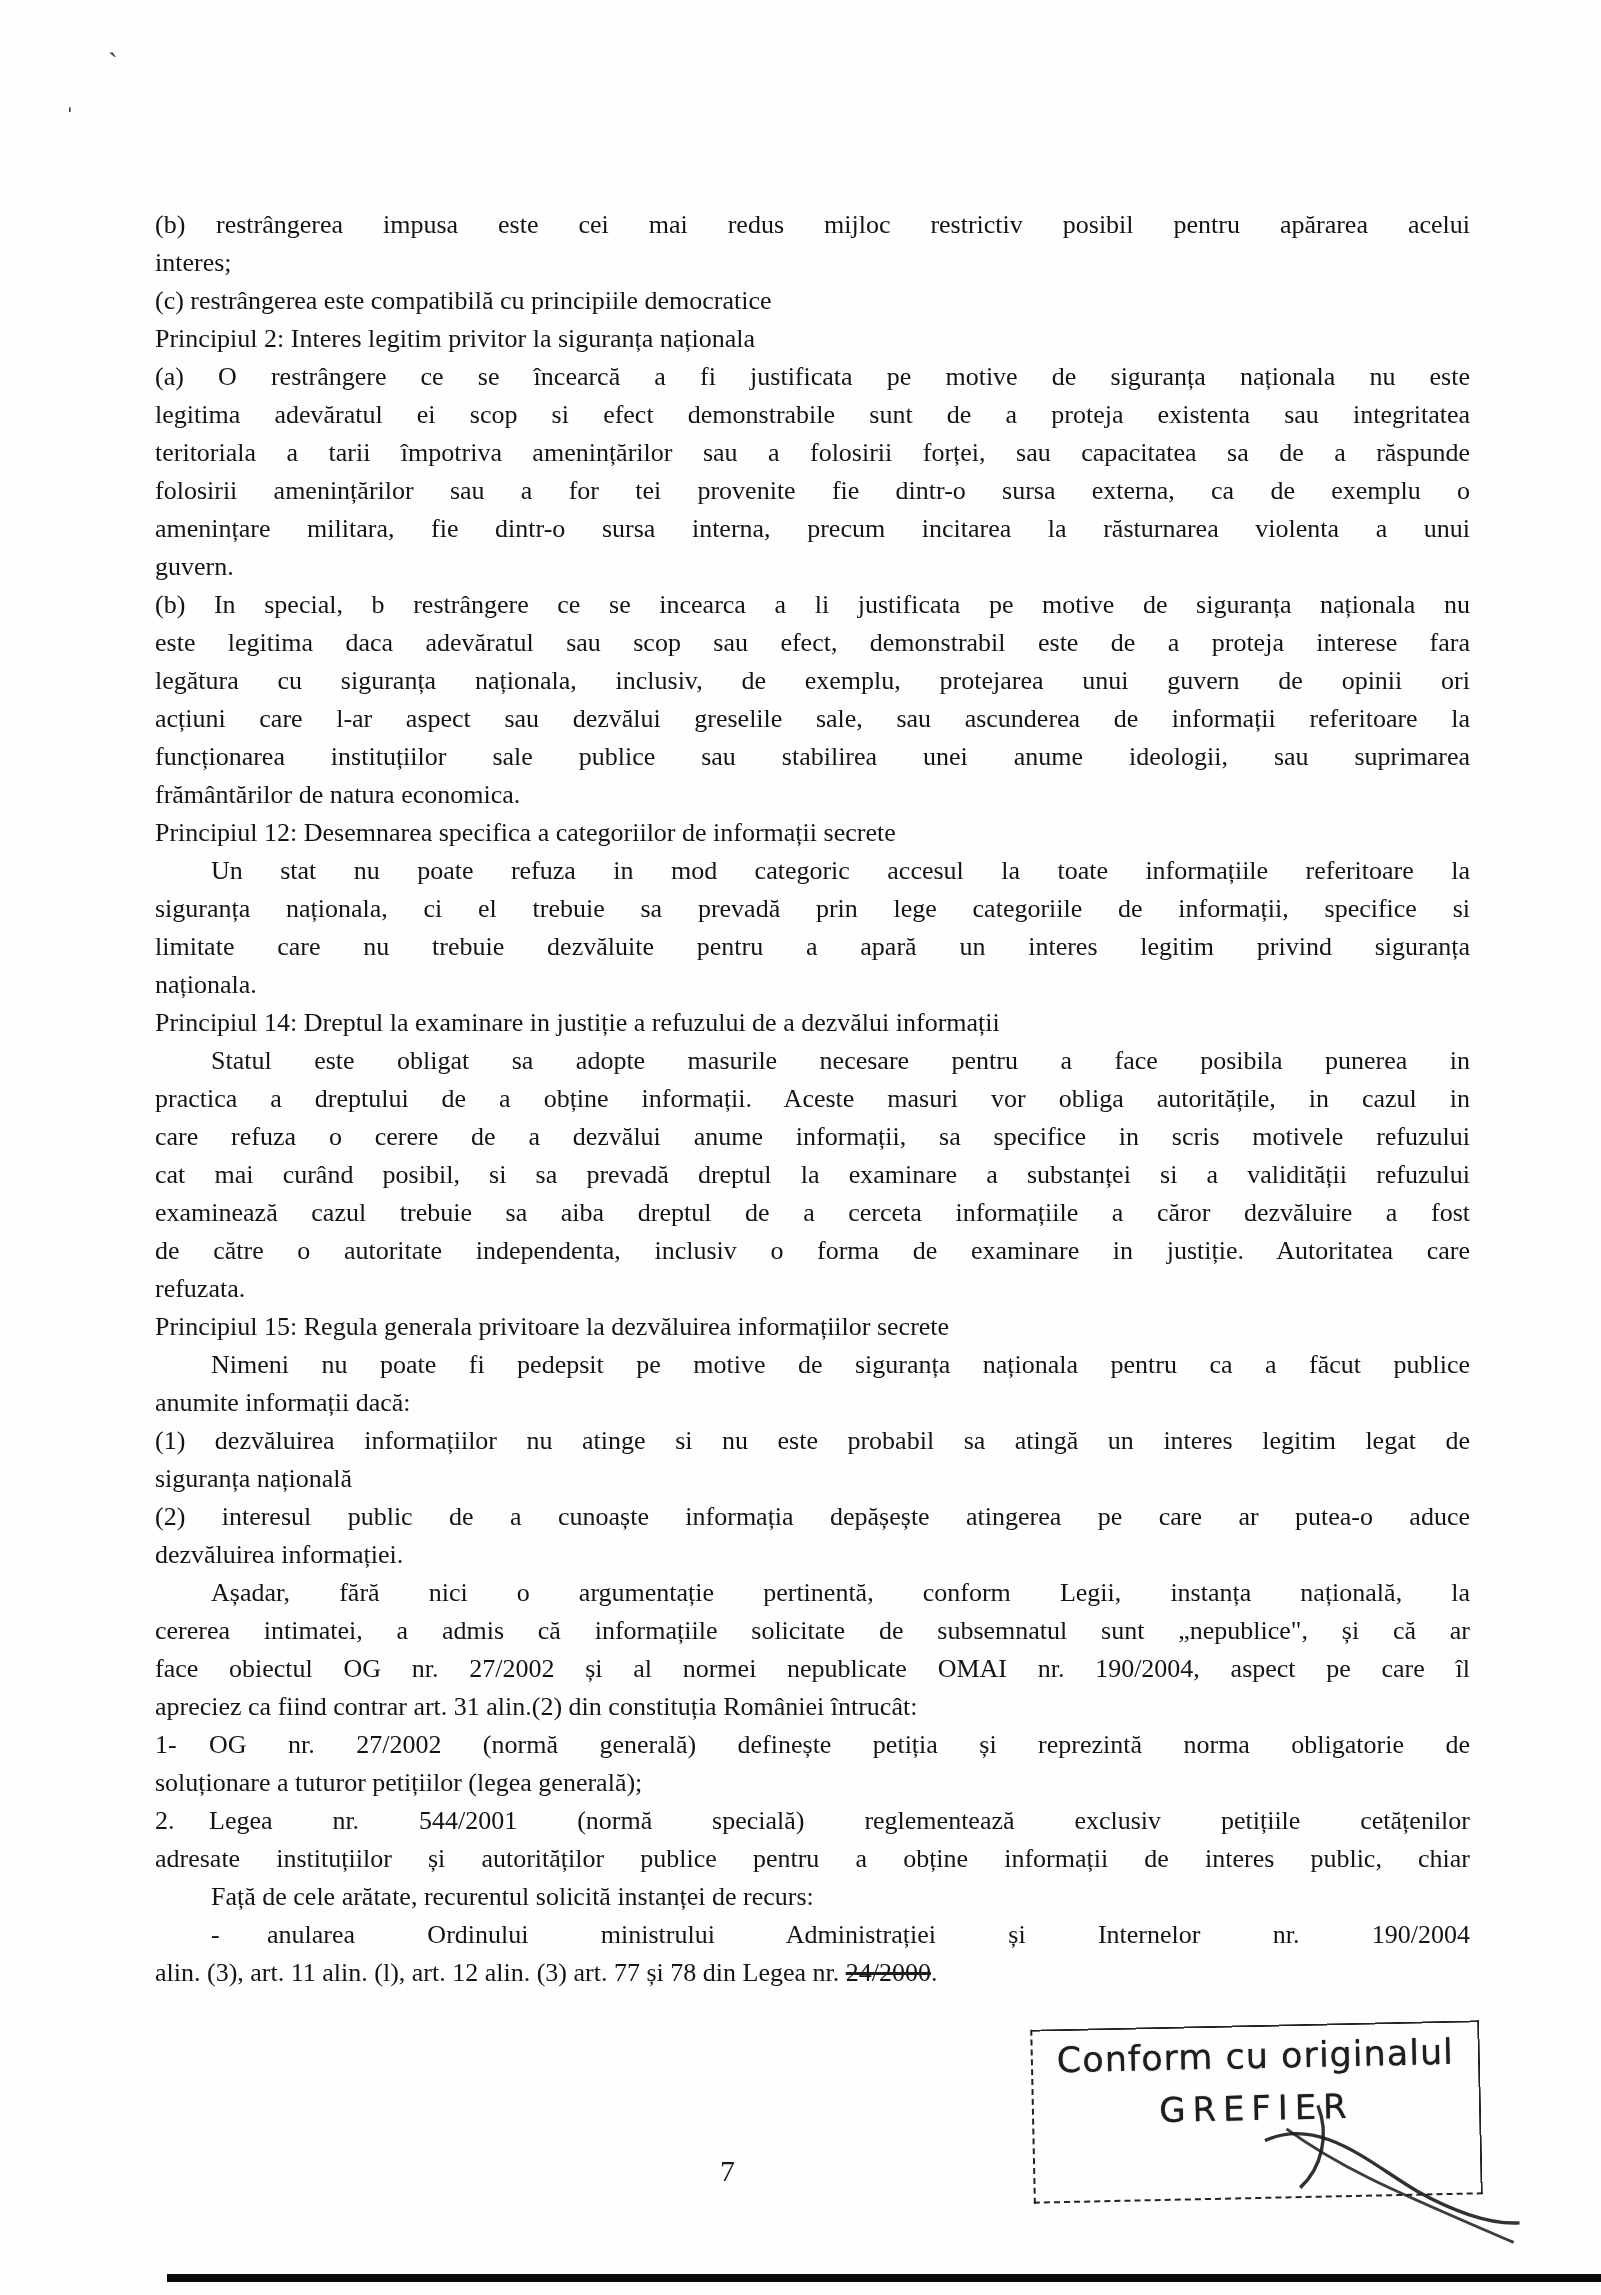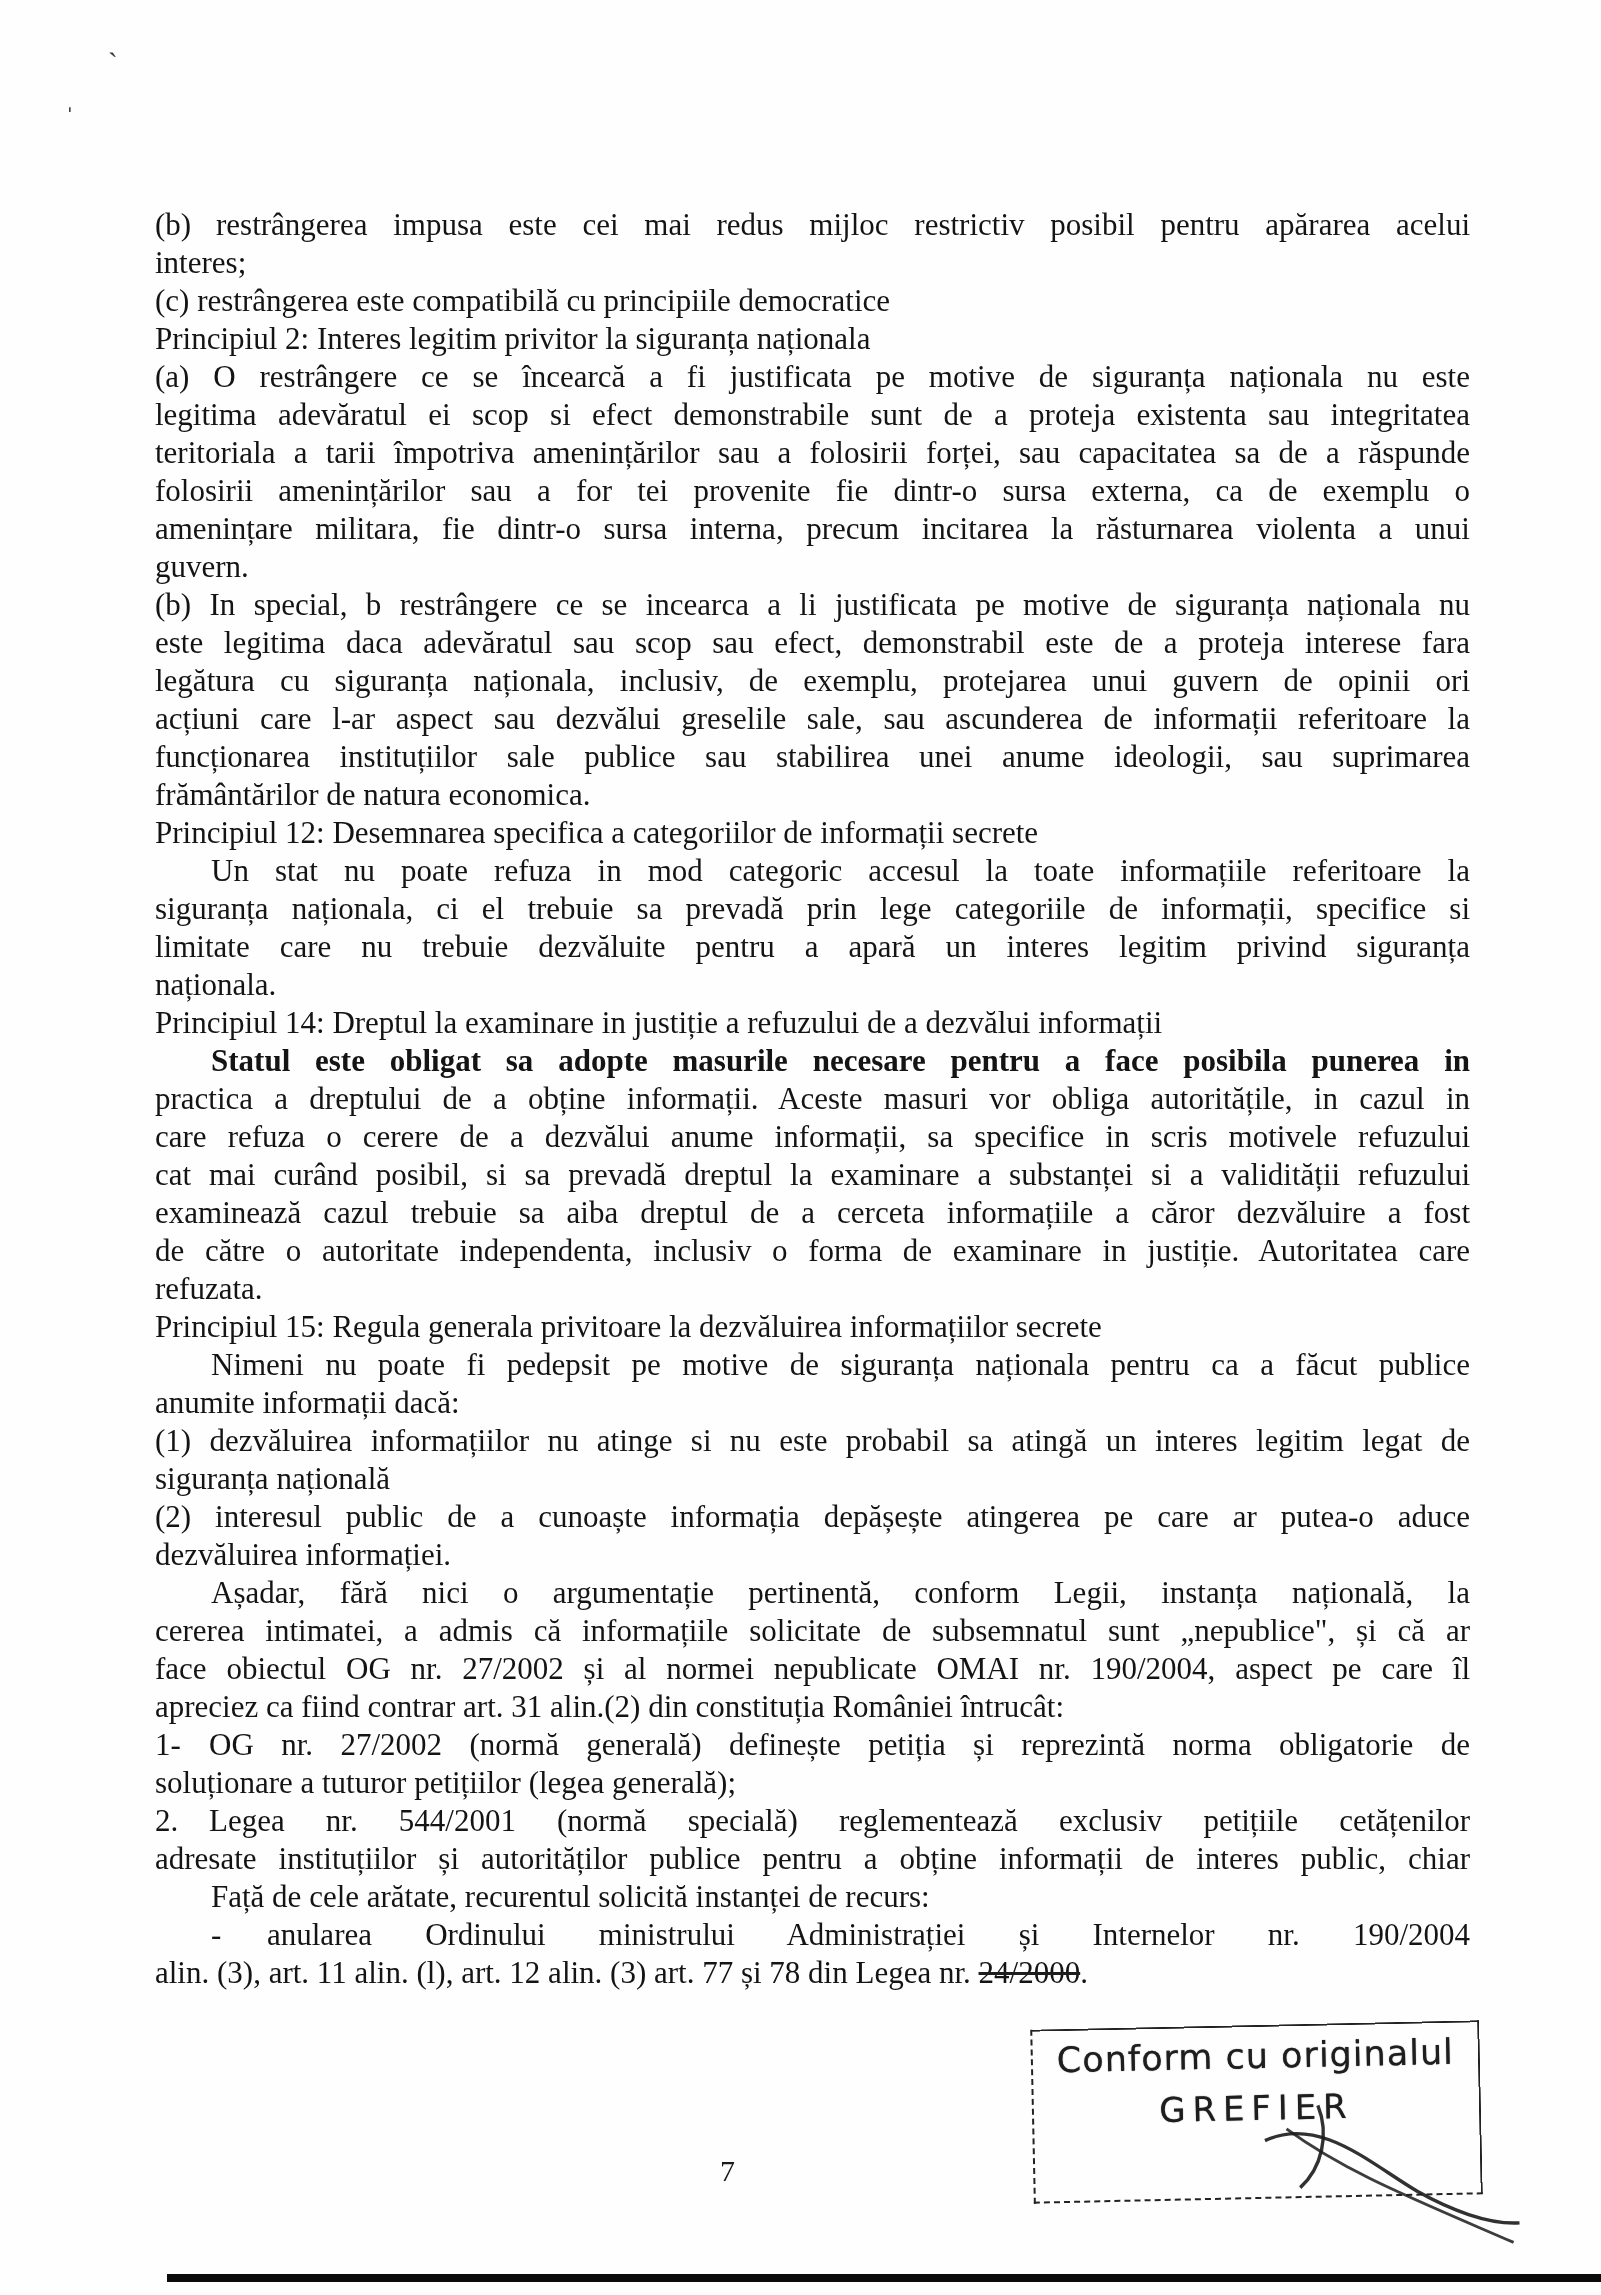--- a/index.html
+++ b/index.html
@@ -6,21 +6,21 @@
   html,body { margin:0; padding:0; background:#e8e8e8; }
   .page {
     position:relative; width:1602px; height:2296px; margin:0 auto;
     background:#fefefe; overflow:hidden;
     font-family:"Liberation Serif", serif; color:#141414;
   }
   .text-block {
     position:absolute; left:155px; top:206px; width:1315px;
   }
   .line {
-    height:38px; line-height:38px; font-size:31px;
+    height:38px; line-height:38px; font-size:26px;
     text-align:justify; text-align-last:justify;
     overflow:hidden; white-space:normal;
     box-sizing:border-box; width:100%;
   }
   .line.no-just { text-align:right; text-align-last:left;font-family:Liberation Serif, serif; }
   .lbl { display:inline-block; vertical-align:bottom; }
   .struck {
     text-decoration:line-through;
     text-decoration-thickness:2.9px;
     text-decoration-color:#1d1d1d;
@@ -84,21 +84,21 @@
       <div class="line"><span>legătura cu siguranța naționala, inclusiv, de exemplu, protejarea unui guvern de opinii ori</span></div>
       <div class="line"><span>acțiuni care l-ar aspect sau dezvălui greselile sale, sau ascunderea de informații referitoare la</span></div>
       <div class="line"><span>funcționarea instituțiilor sale publice sau stabilirea unei anume ideologii, sau suprimarea</span></div>
       <div class="line no-just"><span>frământărilor de natura economica.</span></div>
       <div class="line no-just"><span>Principiul 12: Desemnarea specifica a categoriilor de informații secrete</span></div>
       <div class="line" style="padding-left: 56px;"><span>Un stat nu poate refuza in mod categoric accesul la toate informațiile referitoare la</span></div>
       <div class="line"><span>siguranța naționala, ci el trebuie sa prevadă prin lege categoriile de informații, specifice si</span></div>
       <div class="line"><span>limitate care nu trebuie dezvăluite pentru a apară un interes legitim privind siguranța</span></div>
       <div class="line no-just"><span>naționala.</span></div>
       <div class="line no-just"><span>Principiul 14: Dreptul la examinare in justiție a refuzului de a dezvălui informații</span></div>
-      <div class="line" style="padding-left: 56px; font-weight: bold;"><span>Statul este obligat sa adopte masurile necesare pentru a face posibila punerea in</span></div>
+      <div class="line" style="padding-left: 56px;"><span>Statul este obligat sa adopte masurile necesare pentru a face posibila punerea in</span></div>
       <div class="line"><span>practica a dreptului de a obține informații. Aceste masuri vor obliga autoritățile, in cazul in</span></div>
       <div class="line"><span>care refuza o cerere de a dezvălui anume informații, sa specifice in scris motivele refuzului</span></div>
       <div class="line"><span>cat mai curând posibil, si sa prevadă dreptul la examinare a substanței si a validității refuzului</span></div>
       <div class="line"><span>examinează cazul trebuie sa aiba dreptul de a cerceta informațiile a căror dezvăluire a fost</span></div>
       <div class="line"><span>de către o autoritate independenta, inclusiv o forma de examinare in justiție. Autoritatea care</span></div>
       <div class="line no-just"><span>refuzata.</span></div>
       <div class="line no-just"><span>Principiul 15: Regula generala privitoare la dezvăluirea informațiilor secrete</span></div>
       <div class="line" style="padding-left: 56px;"><span>Nimeni nu poate fi pedepsit pe motive de siguranța naționala pentru ca a făcut publice</span></div>
       <div class="line no-just"><span>anumite informații dacă:</span></div>
       <div class="line"><span>(1) dezvăluirea informațiilor nu atinge si nu este probabil sa atingă un interes legitim legat de</span></div>

